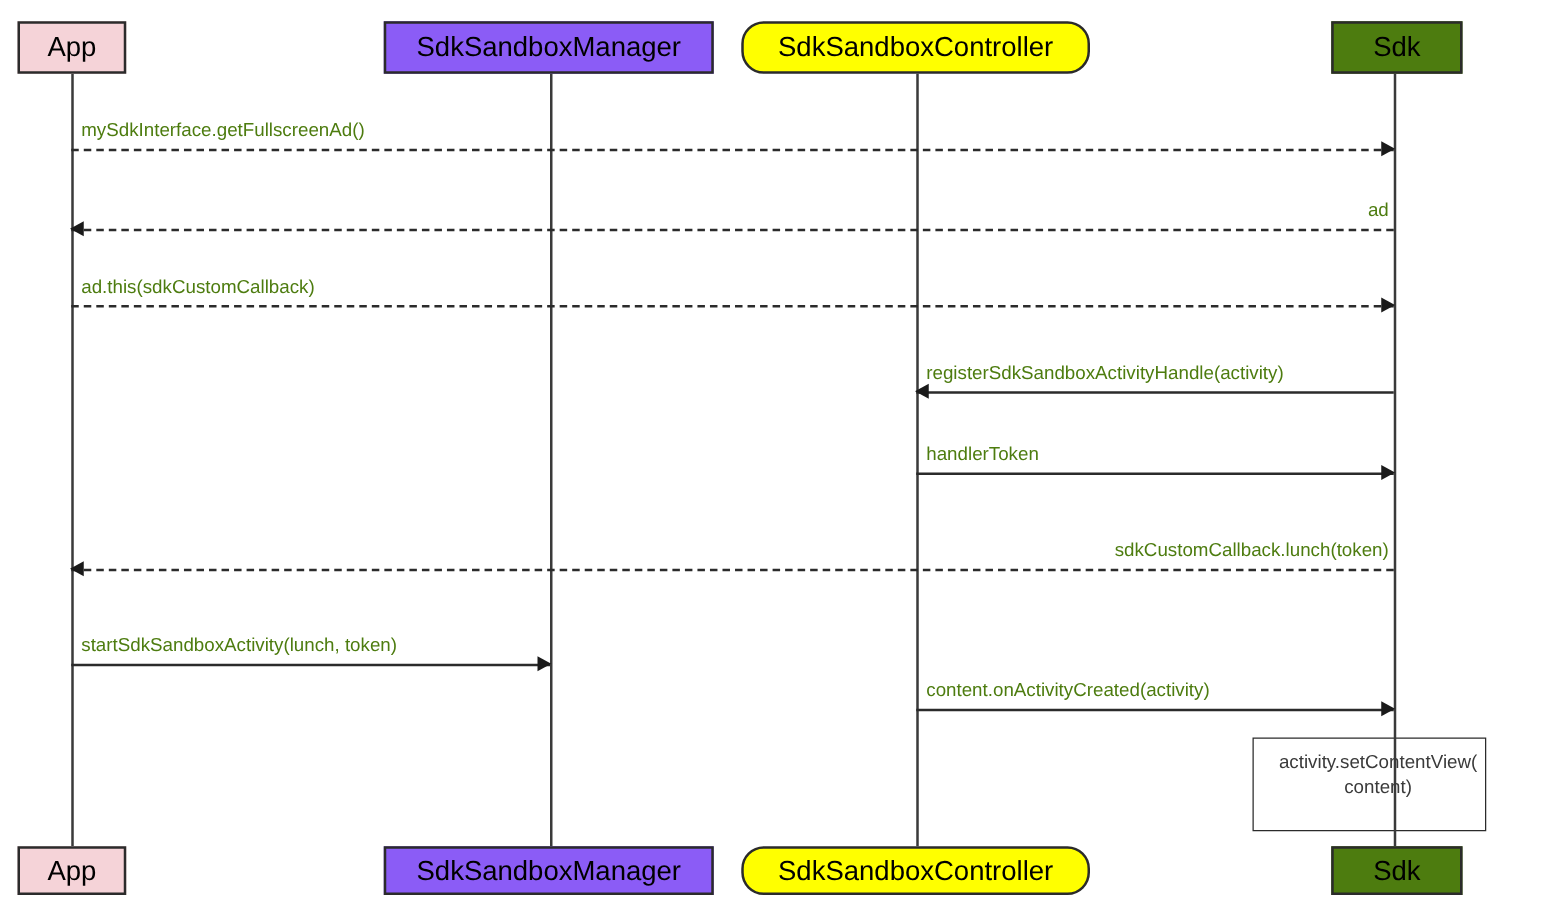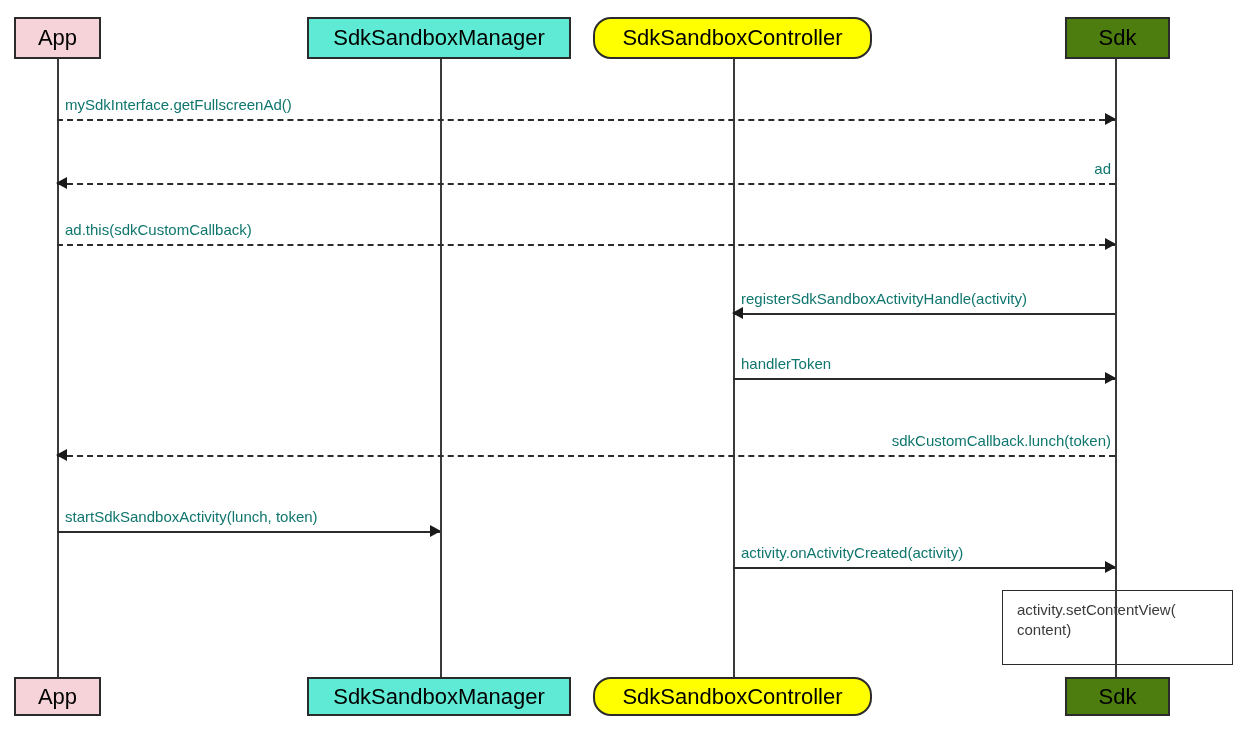--- a/index.html
+++ b/index.html
@@ -26,21 +26,21 @@
     border: 2px solid #2b2b2b;
     display: flex;
     align-items: center;
     justify-content: center;
     font-size: 22px;
     color: #000000;
     white-space: nowrap;
     line-height: 1;
   }
   .participant.app      { background: #f5d3d8; }
-  .participant.manager  { background: #5eead4; }
+  .participant.manager  { background: #8b5cf6; }
   .participant.controller { background: #ffff00; border-radius: 18px; }
   .participant.sdk      { background: #4d7c0f; }
 
   
   .lifeline {
     position: absolute;
     width: 0;
     border-left: 2px solid #3a3a3a;
   }
 
@@ -73,21 +73,21 @@
   }
   .msg.to-left .head {
     left: -1px;
     border-right: 11px solid #1a1a1a;
   }
 
   .msg .label {
     position: absolute;
     bottom: 6px;
     font-size: 15px;
-    color: #0f766e;
+    color: #4d7c0f;
     white-space: nowrap;
     line-height: 1.1;
   }
   .msg .label.align-left  { left: 8px; }
   .msg .label.align-right { right: 4px; }
 
   
   .note {
     position: absolute;
     box-sizing: border-box;
@@ -102,21 +102,21 @@
 </style>
 </head>
 <body>
 
 <div id="diagram">
 
   <div class="lifeline" style="left:57px; top:59px; height:618px;"></div>
   <div class="lifeline" style="left:440px; top:59px; height:618px;"></div>
   <div class="lifeline" style="left:733px; top:59px; height:618px;"></div>
 
-  <div class="note" style="left:1002px; top:590px; width:231px; height:75px;">activity.setContentView(
+  <div class="note" style="left:1002px; top:590px; width:187px; height:75px;text-align:center;">activity.setContentView(
 content)</div>
 
   <div class="lifeline" style="left:1115px; top:59px; height:618px;"></div>
 
   <div class="msg dashed to-right" style="left:57px; top:119px; width:1058px;">
     <div class="line"></div>
     <div class="head"></div>
     <div class="label align-left">mySdkInterface.getFullscreenAd()</div>
   </div>
 
@@ -152,21 +152,21 @@
 
   <div class="msg solid to-right" style="left:57px; top:531px; width:383px;">
     <div class="line"></div>
     <div class="head"></div>
     <div class="label align-left">startSdkSandboxActivity(lunch, token)</div>
   </div>
 
   <div class="msg solid to-right" style="left:733px; top:567px; width:382px;">
     <div class="line"></div>
     <div class="head"></div>
-    <div class="label align-left">activity.onActivityCreated(activity)</div>
+    <div class="label align-left">content.onActivityCreated(activity)</div>
   </div>
 
   <div class="participant app" style="left:14px; top:17px; width:87px; height:42px;">
     <span>App</span>
   </div>
   <div class="participant manager" style="left:307px; top:17px; width:264px; height:42px;">
     <span>SdkSandboxManager</span>
   </div>
   <div class="participant controller" style="left:593px; top:17px; width:279px; height:42px;">
     <span>SdkSandboxController</span>

